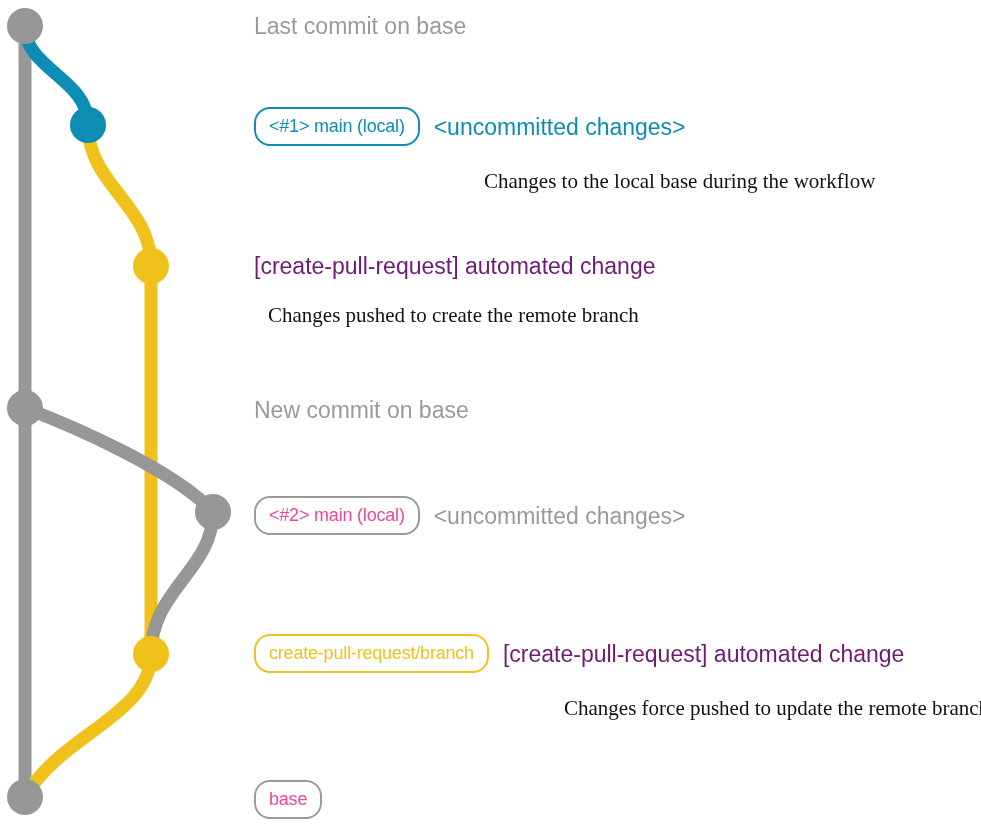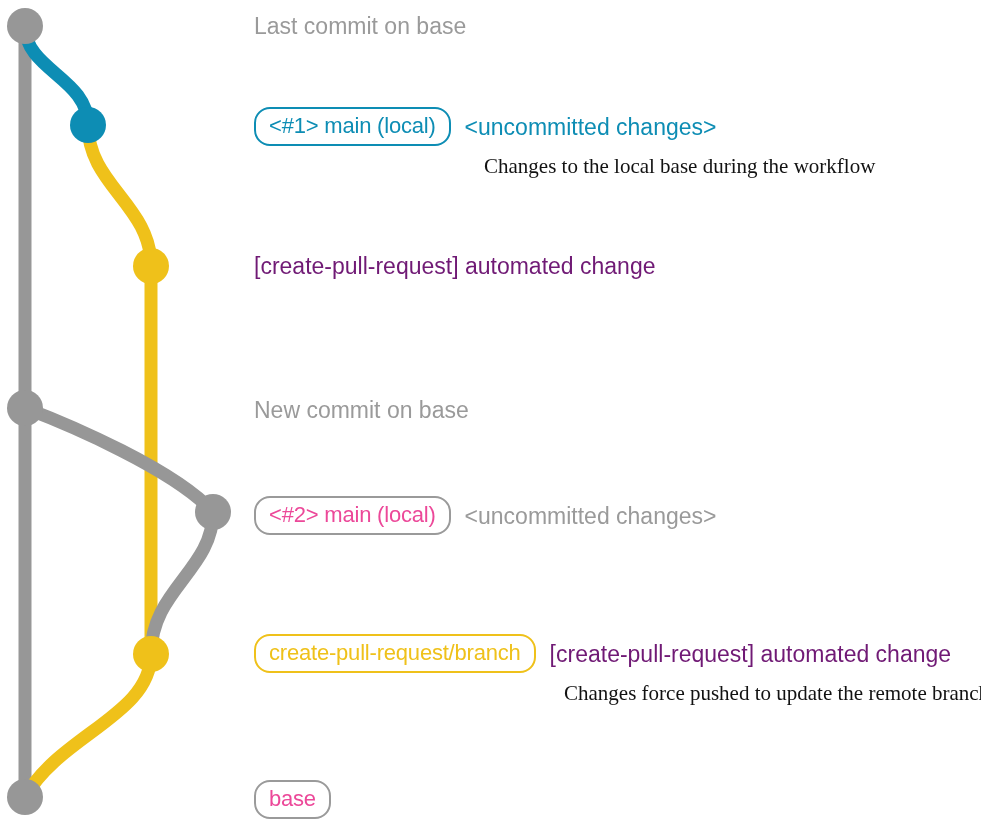--- a/index.html
+++ b/index.html
@@ -37,21 +37,21 @@
   .head-line {
     display: flex;
     align-items: center;
     white-space: nowrap;
   }
   .ref-badge {
     display: inline-block;
     border: 2px solid #a3a3a3;
     border-radius: 16px;
     padding: 4px 13px 5px 13px;
-    font-size: 22px;
+    font-size: 18px;
     line-height: 26px;
     letter-spacing: -0.2px;
     font-family: "Liberation Sans", sans-serif;
     white-space: nowrap;
   }
   .ref-badge.blue  { border-color: #0d8db4; color: #0d8db4; }
   .ref-badge.grey  { border-color: #9a9a9a; color: #ec4899; }
   .ref-badge.yellow{ border-color: #efc11a; color: #efc11a; }
   .subject {
     font-size: 23px;
@@ -62,21 +62,21 @@
   .subject.blue   { color: #0d8db4; }
   .subject.grey   { color: #9a9a9a; }
   .subject.yellow { color: #701a75; }
   .subject.spaced { margin-left: 14px; }
   .body-note {
     font-family: "Liberation Serif", serif;
     font-size: 21px;
     line-height: 26px;
     color: #121212;
     white-space: nowrap;
-    margin-top: 7px;
+    margin-top: 22px;
   }
 </style>
 </head>
 <body>
 
 <div id="diagram">
 
   <svg id="graph-svg" viewBox="0 0 981 827" xmlns="http://www.w3.org/2000/svg">
 
     <path d="M25,26 L25,797" stroke="#979797" stroke-width="13" fill="none" stroke-linecap="round"></path>
@@ -118,20 +118,21 @@
       </div>
       <div class="body-note" style="margin-left:230px;">Changes to the local base during the workflow</div>
     </div>
   </div>
 
   <div class="row" style="left:254px; top:252px;">
     <div class="row-inner">
       <div class="head-line">
         <span class="subject yellow">[create-pull-request] automated change</span>
       </div>
+      <div class="body-note" style="margin-left:14px;">Changes pushed to create the remote branch</div>
     </div>
   </div>
 
   <div class="row" style="left:254px; top:396px;">
     <div class="row-inner">
       <div class="head-line">
         <span class="subject grey">New commit on base</span>
       </div>
     </div>
   </div>

